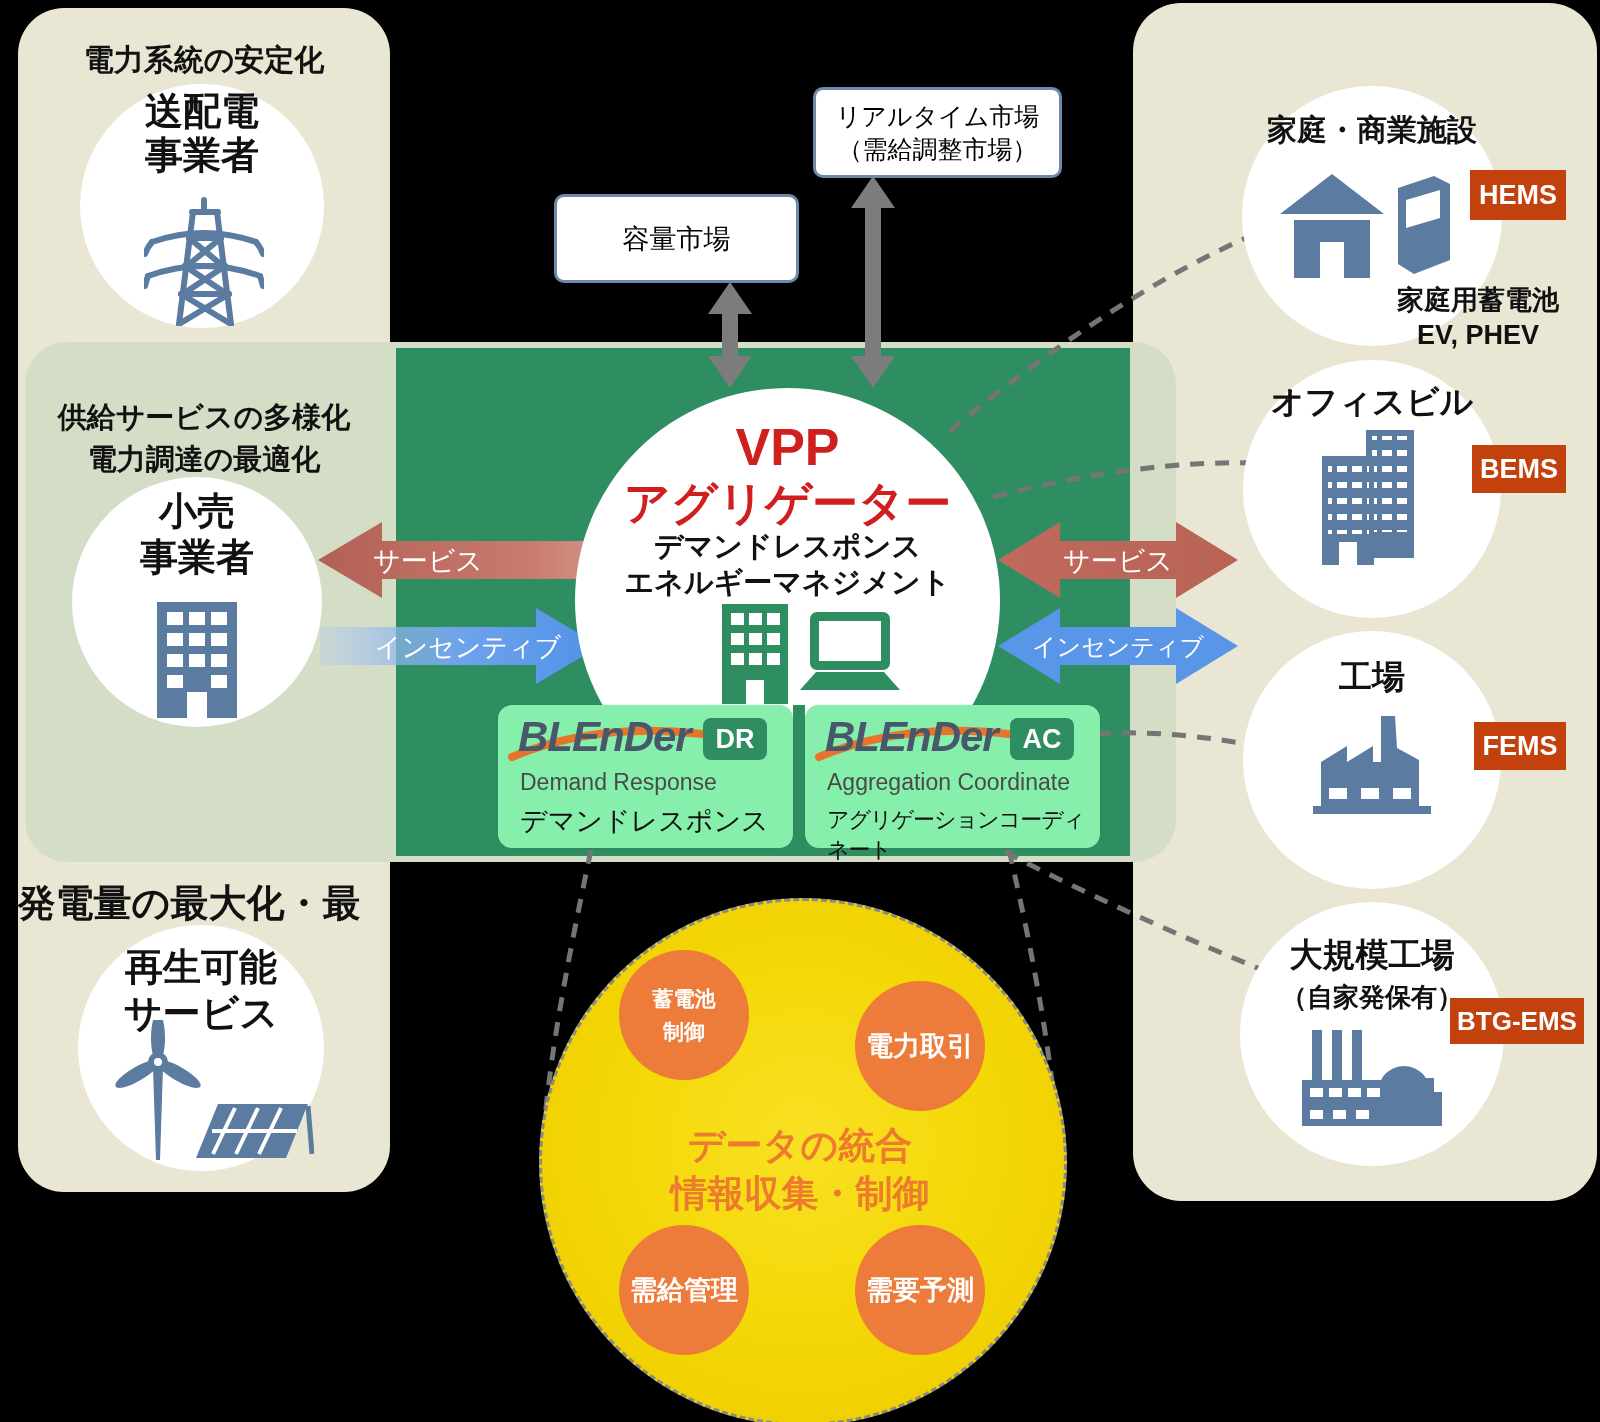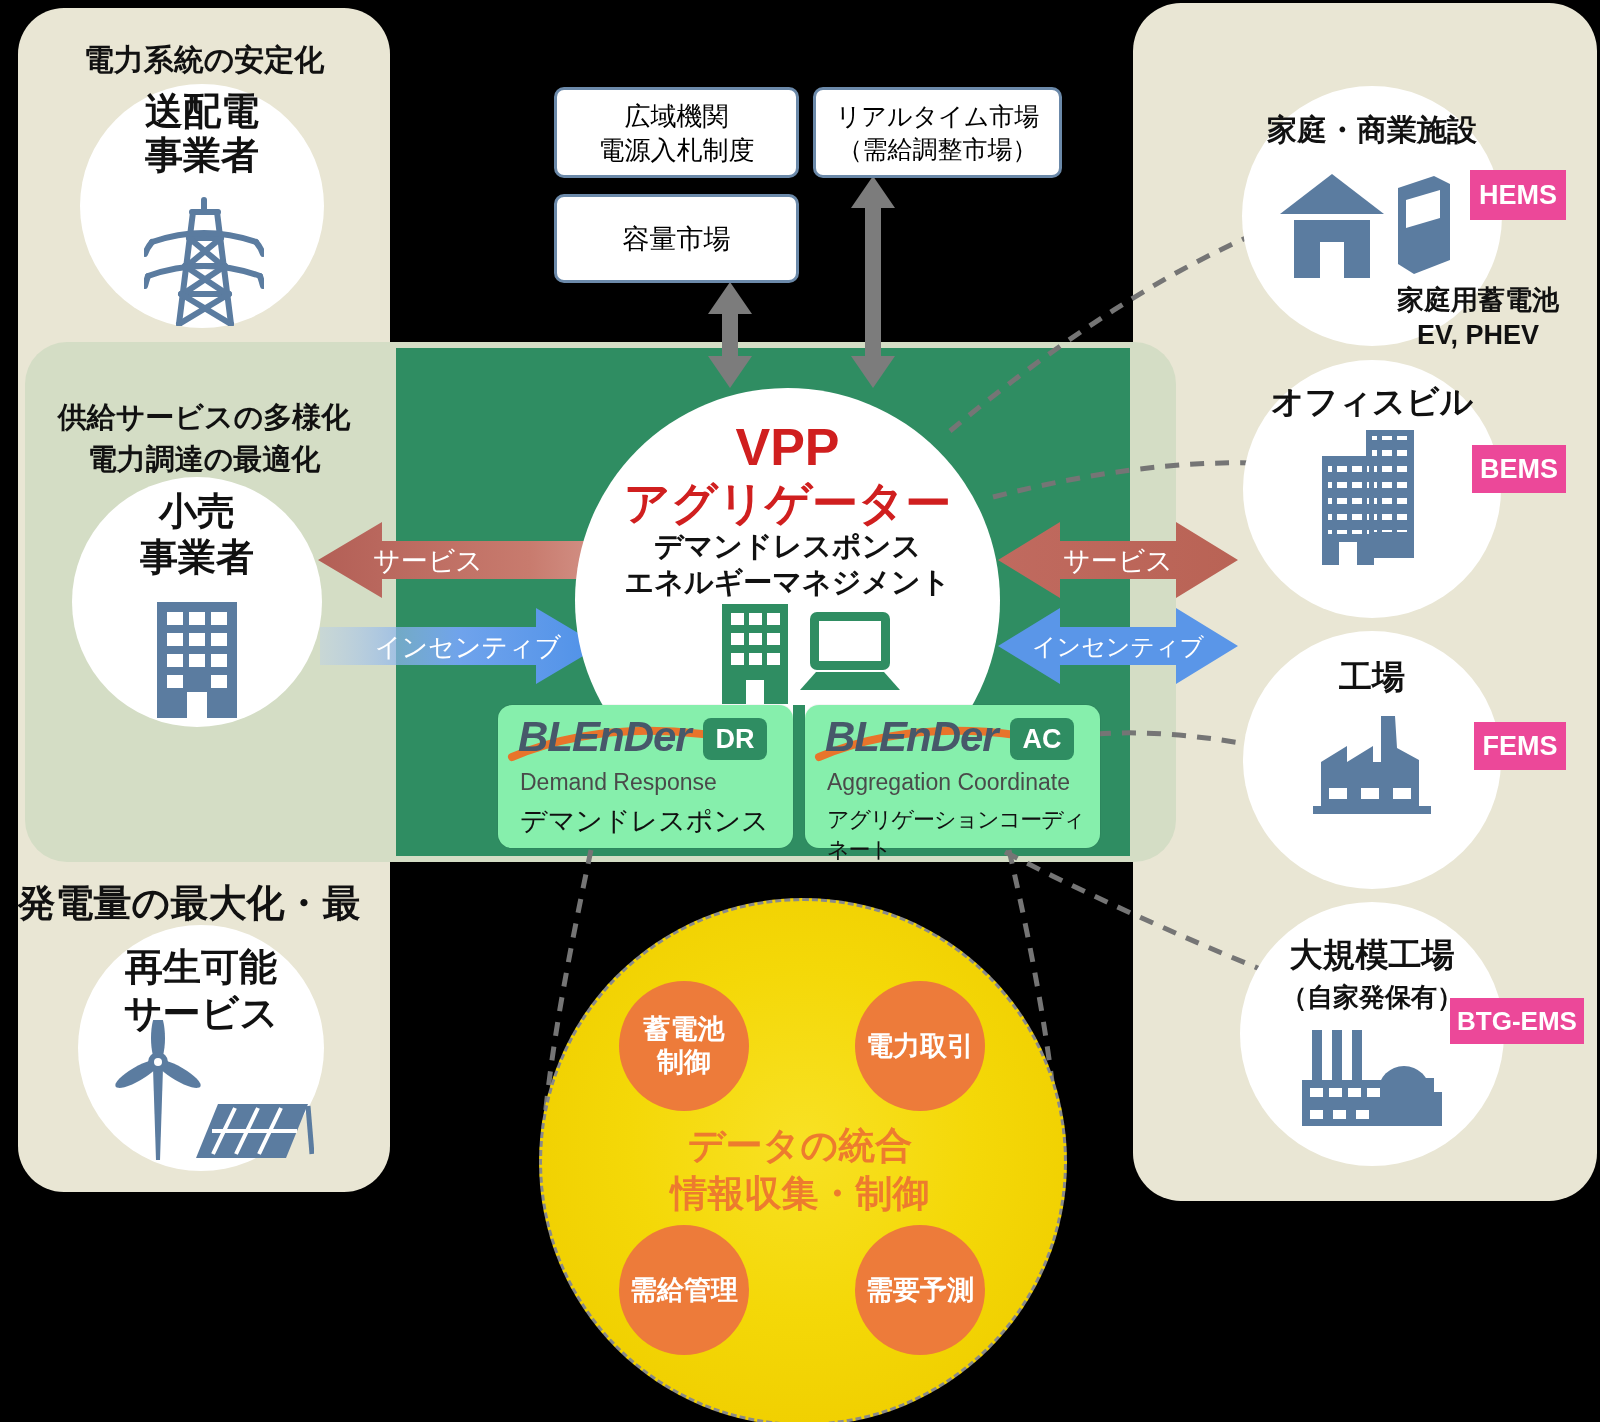--- a/index.html
+++ b/index.html
@@ -7,21 +7,21 @@
          font-family:"Liberation Sans","DejaVu Sans",sans-serif;}
   .abs{position:absolute;}
   .ctr{display:flex;align-items:center;justify-content:center;text-align:center;}
   .col{flex-direction:column;}
   .circle{border-radius:50%;}
   .panel-beige{background:#e9e6d4;border-radius:46px;}
   .panel-pale{background:#d4ddc5;border-radius:42px;}
   .green-rect{background:#2f8d62;}
   .whitebox{background:#fff;border:3px solid #6b89a9;border-radius:10px;}
   .h-black{color:#111;font-weight:700;}
-  .slate-badge{background:#ec4899;color:#fff;font-weight:700;display:flex;align-items:center;justify-content:center;}
+  .slate-badge{background:#c2410c;color:#fff;font-weight:700;display:flex;align-items:center;justify-content:center;}
   .bl-box{background:#86efac;border-radius:14px;box-shadow:0 0 0 1px rgba(0,0,0,0.04);}
   .bl-logo{font-style:italic;font-weight:700;color:#47586a;letter-spacing:-1px;}
   .bl-badge{background:#2f8d62;color:#fff;font-weight:700;border-radius:8px;display:flex;align-items:center;justify-content:center;}
   .node-orange{background:#ed7b3a;color:#fff;font-weight:700;border-radius:50%;}
   .yellow-circle{border-radius:50%;border:3px dashed #8a8a8a;
      background:radial-gradient(circle at 50% 46%, #f8e124 0%, #f4d808 45%, #f0cf00 78%, #efae06 97%, #eaa206 100%);}
   .vpp-red{color:#d01f1f;font-weight:700;}
   .txt-c{text-align:center;}
 </style>
 </head>
@@ -72,24 +72,20 @@
     <polygon fill="url(#gradBlueL)" points="600,646 536,608 536,627 320,627 320,665 536,665 536,684"></polygon>
     <text x="468" y="656" text-anchor="middle" font-size="26" fill="#fff">インセンティブ</text>
 
     <polygon fill="url(#gradRedR)" points="998,560 1060,522 1060,541 1176,541 1176,522 1238,560 1176,598 1176,579 1060,579 1060,598"></polygon>
     <text x="1118" y="570" text-anchor="middle" font-size="27" fill="#fff">サービス</text>
 
     <polygon fill="#5a96e8" points="998,646 1060,608 1060,627 1176,627 1176,608 1238,646 1176,684 1176,665 1060,665 1060,684"></polygon>
     <text x="1118" y="655" text-anchor="middle" font-size="24" fill="#fff">インセンティブ</text>
   </svg>
 
-  <div class="abs whitebox ctr col" style="left:554px;top:87px;width:239px;height:85px;font-size:26px;line-height:34px;font-weight:500;">
-    <span>広域機関</span>
-    <span>電源入札制度</span>
-  </div>
   <div class="abs whitebox ctr" style="left:554px;top:194px;width:239px;height:83px;font-size:27px;font-weight:500;">
     <span>容量市場</span>
   </div>
   <div class="abs whitebox ctr col" style="left:813px;top:87px;width:243px;height:85px;font-size:25px;line-height:33px;font-weight:500;">
     <span>リアルタイム市場</span>
     <span>（需給調整市場）</span>
   </div>
 
   <div class="abs h-black txt-c" style="left:18px;top:40px;width:372px;font-size:30px;">
     <span>電力系統の安定化</span>
@@ -324,21 +320,21 @@
         <rect x="33" y="88" width="13" height="9"></rect>
         <rect x="56" y="88" width="13" height="9"></rect>
     </g>
   </svg>
   <div class="abs slate-badge" style="left:1450px;top:998px;width:134px;height:46px;font-size:26px;">
     <span>BTG-EMS</span>
   </div>
 
   <div class="abs yellow-circle" style="left:539px;top:898px;width:522px;height:522px;"></div>
 
-  <div class="abs node-orange ctr col" style="left:619px;top:981px;width:130px;height:130px;font-size:27px;line-height:33px;">
+  <div class="abs node-orange ctr col" style="left:619px;top:950px;width:130px;height:130px;font-size:21px;line-height:33px;">
     <span>蓄電池</span>
     <span>制御</span>
   </div>
   <div class="abs node-orange ctr" style="left:855px;top:981px;width:130px;height:130px;font-size:27px;">
     <span>電力取引</span>
   </div>
   <div class="abs node-orange ctr" style="left:619px;top:1225px;width:130px;height:130px;font-size:27px;">
     <span>需給管理</span>
   </div>
   <div class="abs txt-c" style="left:539px;top:1122px;width:522px;font-size:37px;line-height:48px;font-weight:700;color:#ed7b2e;">

